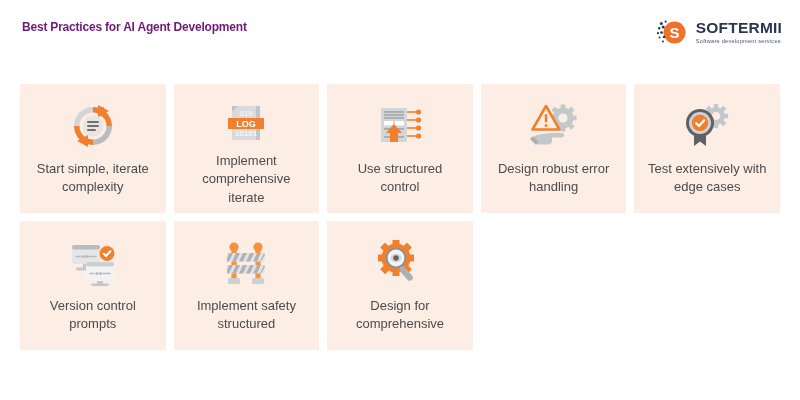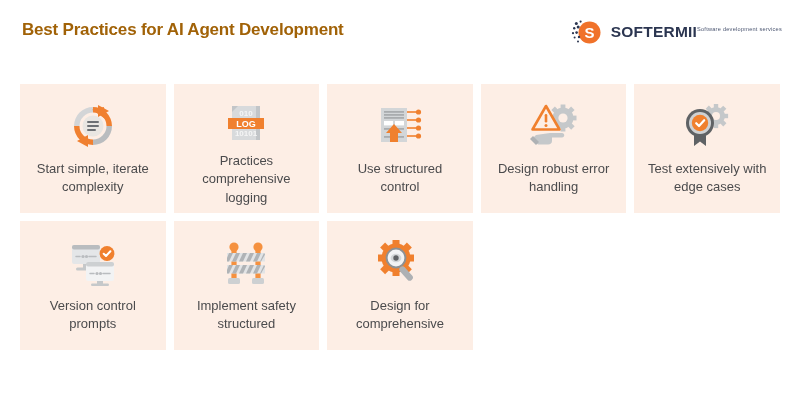--- a/index.html
+++ b/index.html
@@ -10,29 +10,29 @@
     overflow: hidden;
   }
   .page { position: relative; width: 800px; height: 400px; background: #fff; }
 
   
   .header {
     position: absolute; left: 0; top: 0; width: 800px; height: 70px;
   }
   .page-title {
     position: absolute; left: 22px; top: 20px;
-    font-size: 17px; font-weight: bold; letter-spacing: -0.2px;
-    color: #a16207; white-space: nowrap;
+    font-size: 12px; font-weight: bold; letter-spacing: -0.2px;
+    color: #701a75; white-space: nowrap;
   }
   .logo {
     position: absolute; right: 18px; top: 15px;
     height: 34px; display: flex; align-items: center; gap: 7px;
   }
   .logo-mark { position: relative; width: 34px; height: 34px; flex: 0 0 34px; }
-  .logo-text-wrap { display: flex; flex-direction: row; justify-content: center; }
+  .logo-text-wrap { display: flex; flex-direction: column; justify-content: center; }
   .logo-word {
     font-size: 15.5px; font-weight: bold; color: #2b3550;
     letter-spacing: 0.2px; line-height: 1.05;
   }
   .logo-tag {
     font-size: 5.6px; color: #4a5570; letter-spacing: 0.25px;
     margin-top: 2px; white-space: nowrap;
   }
 
   
@@ -119,21 +119,21 @@
         <svg width="48" height="48" viewBox="0 0 48 48">
           <path d="M10 8 L30 8 L38 8 L38 42 L10 42 Z" fill="#d8dadc"></path>
           <path d="M10 14 L16 8 L10 8 Z" fill="#c2c5c8"></path>
           <rect x="34" y="8" width="4" height="34" fill="#c2c5c8"></rect>
           <text x="24" y="18" text-anchor="middle" font-family="Liberation Sans, sans-serif" font-size="8" font-weight="bold" fill="#f5f5f5">010</text>
           <text x="24" y="38" text-anchor="middle" font-family="Liberation Sans, sans-serif" font-size="8" font-weight="bold" fill="#f5f5f5">10101</text>
           <rect x="6" y="20" width="36" height="11" fill="#f0802e"></rect>
           <text x="24" y="28.8" text-anchor="middle" font-family="Liberation Sans, sans-serif" font-size="9" font-weight="bold" fill="#ffffff">LOG</text>
         </svg>
       </div>
-      <div class="card-label">Practices comprehensive logging</div>
+      <div class="card-label">Implement comprehensive iterate</div>
     </div>
 
     <div class="card">
       <div class="card-icon">
         <svg width="50" height="48" viewBox="0 0 50 48">
           <rect x="6" y="6" width="26" height="34" fill="#d3d6d8"></rect>
           <rect x="9" y="9" width="20" height="1.8" fill="#a9acae"></rect>
           <rect x="9" y="12" width="20" height="1.8" fill="#a9acae"></rect>
           <rect x="9" y="15" width="20" height="1.8" fill="#a9acae"></rect>
           <rect x="9" y="19" width="9" height="4.4" fill="#ffffff"></rect>

